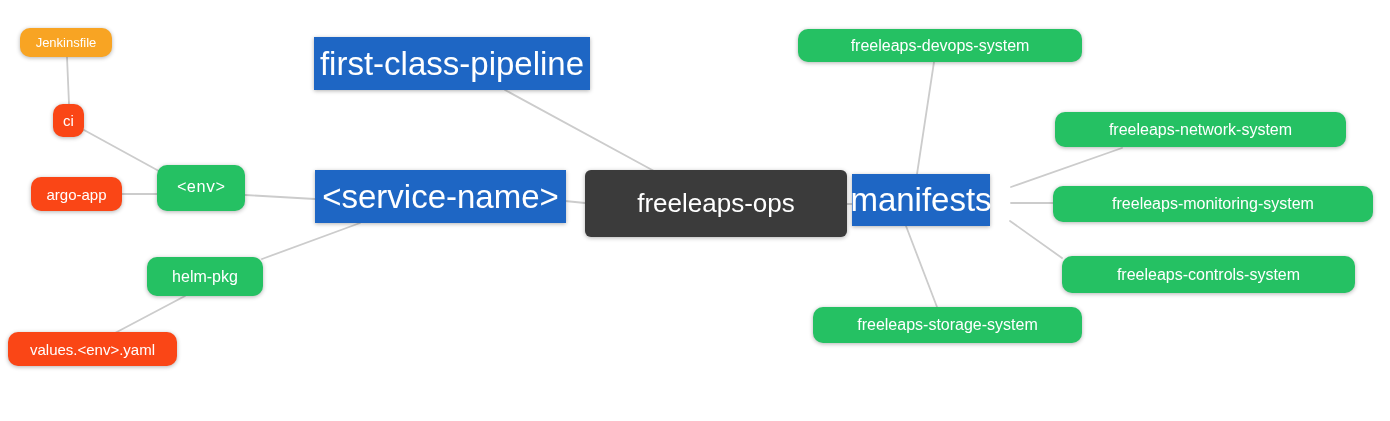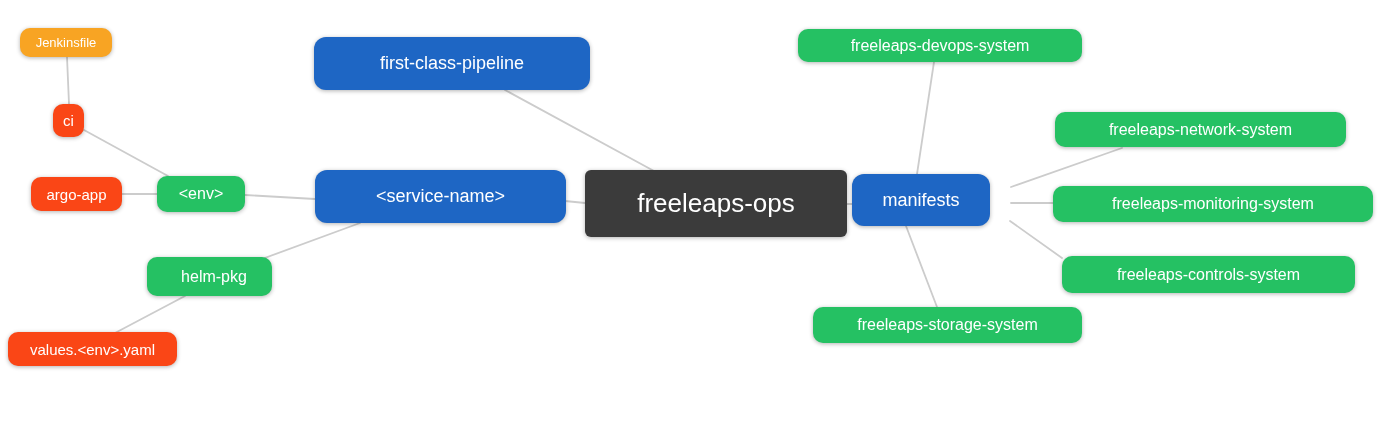--- a/index.html
+++ b/index.html
@@ -13,21 +13,21 @@
     overflow:hidden;
   }
   .edges{position:absolute; left:0; top:0; width:1390px; height:421px; z-index:0;}
   .edges line{stroke:var(--edge); stroke-width:1.8px; stroke-linecap:round;}
   .node{
     position:absolute; z-index:1; display:flex; align-items:center; justify-content:center;
     color:var(--text); border-radius:10px; white-space:nowrap;
     box-shadow:0 1px 4px rgba(0,0,0,0.30); cursor:pointer; user-select:none;
   }
   .node.root  {background:var(--root-bg);   font-size:26px; border-radius:6px;}
-  .node.level1{background:var(--branch-bg); font-size:18px; border-radius:12px;}
+  .node.level1{background:var(--branch-bg); font-size:33px; border-radius:0;}
   .node.level2{background:var(--leaf-bg);   font-size:16px;}
   .node.level3{background:var(--accent-bg); font-size:15px;}
   .node.level4{background:var(--file-bg);   font-size:13px;}
 </style>
 </head>
 <body>
 
 <div class="canvas">
 
   <svg class="edges" viewBox="0 0 1390 421">
@@ -46,23 +46,23 @@
     <line x1="1010" y1="221" x2="1062" y2="258"></line>
     <line x1="906" y1="226" x2="937" y2="307"></line>
   </svg>
 
   <div class="node level4" style="left:20px;  top:28px;  width:92px;  height:29px;">Jenkinsfile</div>
 
   <div class="node level3" style="left:53px;  top:104px; width:31px;  height:33px;">ci</div>
 
   <div class="node level3" style="left:31px;  top:177px; width:91px;  height:34px;">argo-app</div>
 
-  <div class="node level2" style="left:157px; top:176px; width:88px;  height:36px;">&lt;env&gt;</div>
+  <div class="node level2" style="left:157px; top:165px; width:88px;  height:46px;font-family:Liberation Mono, monospace;">&lt;env&gt;</div>
 
-  <div class="node level2" style="left:147px; top:257px; width:116px; height:39px;padding-left:9px;">helm-pkg</div>
+  <div class="node level2" style="left:147px; top:257px; width:116px; height:39px;">helm-pkg</div>
 
   <div class="node level3" style="left:8px;   top:332px; width:169px; height:34px;">values.&lt;env&gt;.yaml</div>
 
   <div class="node level1" style="left:314px; top:37px;  width:276px; height:53px;">first-class-pipeline</div>
 
   <div class="node level1" style="left:315px; top:170px; width:251px; height:53px;">&lt;service-name&gt;</div>
 
   <div class="node root" style="left:585px; top:170px; width:262px; height:67px;">freeleaps-ops</div>
 
   <div class="node level1" style="left:852px; top:174px; width:138px; height:52px;">manifests</div>

